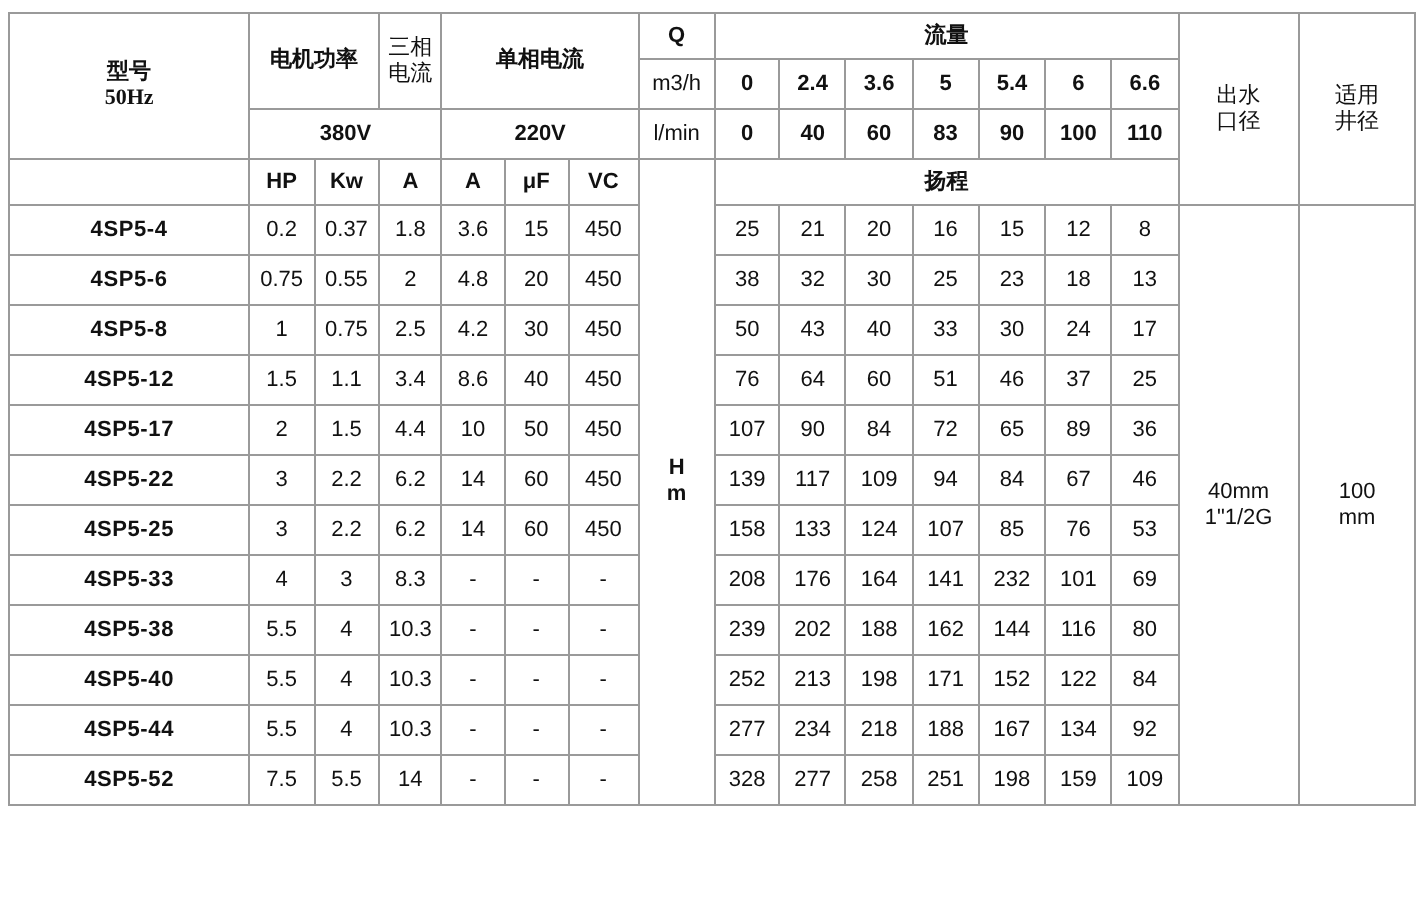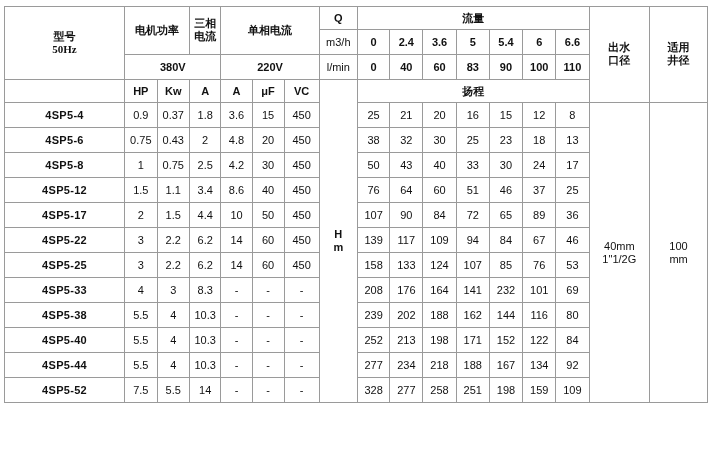--- a/index.html
+++ b/index.html
@@ -45,21 +45,21 @@
   .title-cell {
     font-weight: bold;
     font-size: 13px;
   }
   .cjk {
     font-family: Liberation Serif, serif;
     font-weight: bold;
   }
   .cjk-sm {
     font-family: "DejaVu Sans", "Liberation Sans", sans-serif;
-    font-weight: bold;
+    font-weight: normal;
     font-size: 11px;
   }
   .q-cell {
     font-weight: bold;
     font-size: 12px;
   }
   .unit-cell {
     font-size: 11px;
     margin-top: 20px;
   }
@@ -158,21 +158,21 @@
         <td class="hdr">VC</td>
         <td rowspan="13" class="hm-cell">
           <div>H</div>
           <div>m</div>
         </td>
         <td colspan="7" class="cjk">扬程</td>
       </tr>
 
       <tr class="row-h">
         <td class="model-col">4SP5-4</td>
-        <td>0.9</td>
+        <td>0.2</td>
         <td>0.37</td>
         <td>1.8</td>
         <td>3.6</td>
         <td>15</td>
         <td>450</td>
         <td>25</td>
         <td>21</td>
         <td>20</td>
         <td>16</td>
         <td>15</td>
@@ -184,21 +184,21 @@
         </td>
         <td rowspan="12" class="well-cell">
           <div>100</div>
           <div>mm</div>
         </td>
       </tr>
 
       <tr class="row-h">
         <td class="model-col">4SP5-6</td>
         <td>0.75</td>
-        <td>0.43</td>
+        <td>0.55</td>
         <td>2</td>
         <td>4.8</td>
         <td>20</td>
         <td>450</td>
         <td>38</td>
         <td>32</td>
         <td>30</td>
         <td>25</td>
         <td>23</td>
         <td>18</td>

